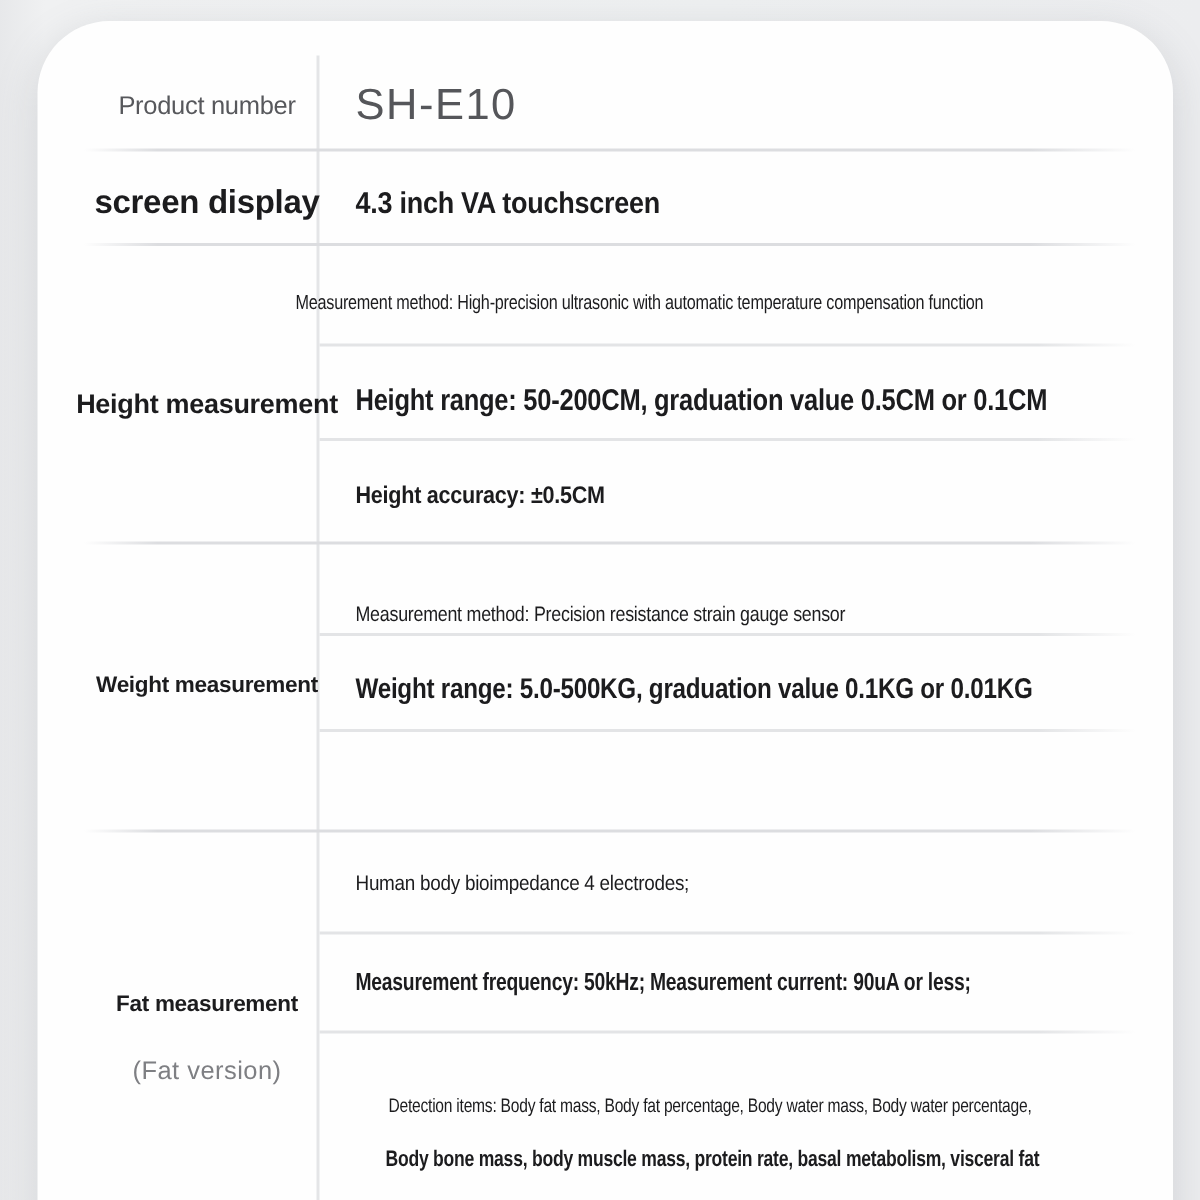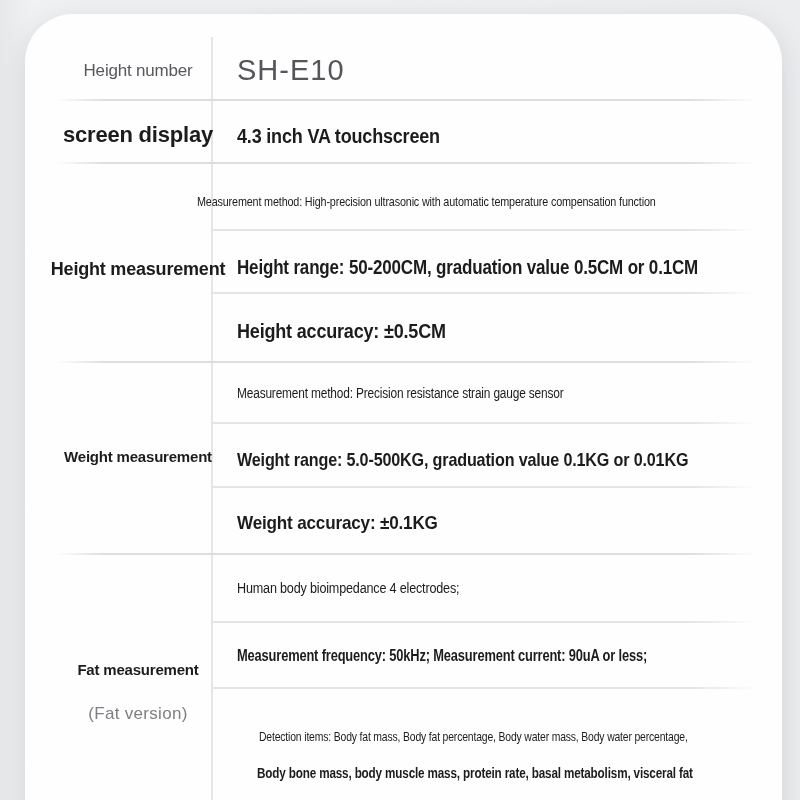--- a/index.html
+++ b/index.html
@@ -43,22 +43,22 @@
   .lbl-screen{top:122px;font-size:22px;font-weight:700;}
   .lbl-height{top:259px;font-size:18px;font-weight:700;}
   .lbl-weight{top:448px;font-size:15px;font-weight:700;}
   .lbl-fat{top:661px;font-size:15px;font-weight:700;}
   .lbl-fatver{top:704px;font-size:17px;font-weight:400;color:#7e7f83;letter-spacing:0.3px;}
 
   .val-product{top:50px;height:40px;font-size:29px;font-weight:500;color:#55565a;letter-spacing:1px;}
   .val-screen{top:120px;height:32px;font-size:20px;font-weight:700;}
   .val-hmethod{top:188px;height:26px;font-size:13.5px;font-weight:500;justify-content:flex-end;}
   .val-hrange{top:251px;height:32px;font-size:20px;font-weight:700;}
-  .val-haccuracy{top:315px;height:32px;font-size:20px;font-weight:700;}
-  .val-wmethod{top:380px;height:26px;font-size:14px;font-weight:500;}
+  .val-haccuracy{top:315px;height:32px;font-size:16px;font-weight:700;}
+  .val-wmethod{top:396px;height:26px;font-size:14px;font-weight:500;}
   .val-wrange{top:444px;height:32px;font-size:19px;font-weight:700;}
   .val-waccuracy{top:507px;height:32px;font-size:19px;font-weight:700;}
   .val-electrodes{top:575px;height:25px;font-size:14px;font-weight:500;}
   .val-frequency{top:641px;height:28px;font-size:16.5px;font-weight:700;}
 
   .detection{position:absolute;left:212px;top:688px;width:545px;margin-top:27px;}
   .det-line1{margin:11px 0 0 47px;font-size:13px;font-weight:500;line-height:22px;}
   .det-line2{margin:13px 0 0 45px;font-size:15px;font-weight:600;line-height:24px;}
   .det-line3{margin:7px 0 0 31px;font-size:17px;font-weight:600;line-height:26px;}
 </style>
@@ -75,21 +75,21 @@
   <div class="hline" style="top:361px"></div>
   <div class="hline" style="top:553px"></div>
 
   <div class="hline sub" style="top:229px"></div>
   <div class="hline sub" style="top:292px"></div>
   <div class="hline sub" style="top:422px"></div>
   <div class="hline sub" style="top:486px"></div>
   <div class="hline sub" style="top:621px"></div>
   <div class="hline sub" style="top:687px"></div>
 
-  <div class="lbl lbl-product">Height number</div>
+  <div class="lbl lbl-product">Product number</div>
   <div class="lbl lbl-screen">screen display</div>
   <div class="lbl lbl-weight">Weight measurement</div>
   <div class="lbl lbl-height">Height measurement</div>
   <div class="lbl lbl-fat">Fat measurement</div>
   <div class="lbl lbl-fatver">(Fat version)</div>
 
   <div class="val val-product">
     <span>SH-E10</span>
   </div>
 
@@ -106,23 +106,20 @@
   <div class="val val-haccuracy">
     <span class="cond sx90">Height accuracy: ±0.5CM</span>
   </div>
 
   <div class="val val-wmethod">
     <span class="cond sx85">Measurement method: Precision resistance strain gauge sensor</span>
   </div>
   <div class="val val-wrange">
     <span class="cond sx85">Weight range: 5.0-500KG, graduation value 0.1KG or 0.01KG</span>
   </div>
-  <div class="val val-waccuracy">
-    <span class="cond sx90">Weight accuracy: ±0.1KG</span>
-  </div>
 
   <div class="val val-electrodes">
     <span class="cond sx90">Human body bioimpedance 4 electrodes;</span>
   </div>
   <div class="val val-frequency">
     <span class="cond sx78">Measurement frequency: 50kHz; Measurement current: 90uA or less;</span>
   </div>
 
   <div class="detection">
     <div class="det-line1">

